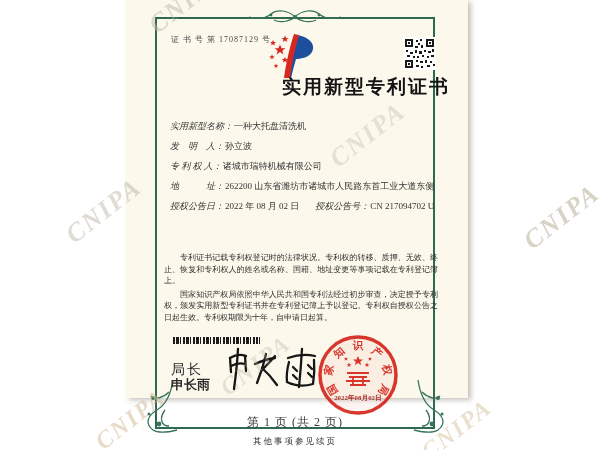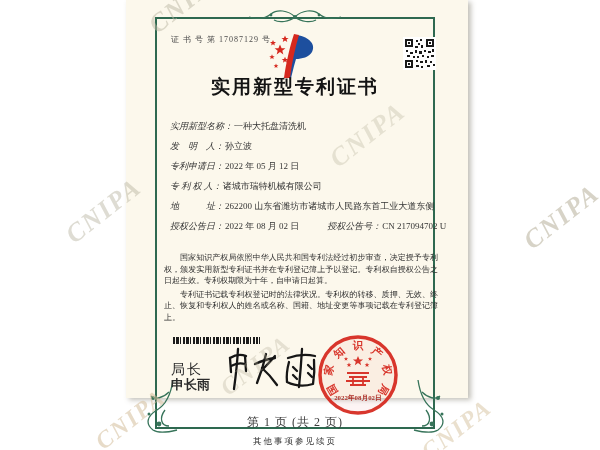--- a/index.html
+++ b/index.html
@@ -6,27 +6,27 @@
   body{width:600px;height:450px;position:relative;background:#ffffff;overflow:hidden;
        font-family:"Liberation Serif","DejaVu Serif",serif;}
   .page{position:absolute;left:126px;top:0;width:342px;height:398px;background:#fcf8ec;
         box-shadow:3px 2px 5px rgba(120,115,100,0.45);z-index:0;}
   .frame{position:absolute;left:29px;top:17px;width:280px;height:412px;
          border:2px solid #2e6950;box-sizing:border-box;}
   .orn{position:absolute;}
   .cert-no{position:absolute;left:45px;top:34px;font-size:8px;letter-spacing:1px;color:#4a4a4a;}
   .logo{position:absolute;left:139px;top:32px;}
   .qr{position:absolute;left:277px;top:37px;}
-  .title{position:absolute;left:29px;top:74px;width:280px;text-align:center;
+  .title{position:absolute;left:44px;top:74px;width:280px;text-align:right;
          font-size:19px;font-weight:bold;letter-spacing:2px;color:#141414;}
   .fields{position:absolute;left:44px;top:116px;width:272px;font-size:9px;color:#353535;}
   .row{height:20px;line-height:20px;white-space:nowrap;}
   .lbl{color:#353535;font-style:italic;}
   .val{padding-left:1px;text-align:center;}
-  .second{margin-left:28px;}
+  .second{margin-left:16px;}
   .paras{position:absolute;left:38px;top:252px;width:274px;font-size:8px;line-height:11.5px;
          color:#2f2f2f;text-align:justify;}
   .paras p{margin:0 0 2px 0;text-indent:2em;}
   .barcode{position:absolute;left:47px;top:337px;width:90px;height:7px;
            background:repeating-linear-gradient(90deg,#1c1c1c 0 1.5px,transparent 1.5px 3px,
                       #1c1c1c 3px 5.5px,transparent 5.5px 6.5px,#1c1c1c 6.5px 7.5px,transparent 7.5px 10px);}
   .officer-label{position:absolute;left:45px;top:361px;font-size:14px;font-weight:normal;color:#2c2c2c;letter-spacing:2px;}
   .officer-name{position:absolute;left:45px;top:376px;font-size:13px;font-weight:bold;color:#2c2c2c;}
   .signature{position:absolute;left:96px;top:345px;}
   .seal{position:absolute;left:190px;top:333px;}
@@ -158,36 +158,33 @@
     <div class="title">实用新型专利证书</div>
 
     <div class="fields">
       <div class="row">
         <span class="lbl">实用新型名称：</span><span class="val">一种大托盘清洗机</span>
       </div>
       <div class="row">
         <span class="lbl">发　明　人：</span><span class="val">孙立波</span>
       </div>
       <div class="row">
-        <span class="lbl">专利申请日：</span><span class="val">2022 年 05 月 12 日</span>
-      </div>
-      <div class="row">
         <span class="lbl">专 利 权 人：</span><span class="val">诸城市瑞特机械有限公司</span>
       </div>
       <div class="row">
         <span class="lbl">地　　　址：</span><span class="val">262200 山东省潍坊市诸城市人民路东首工业大道东侧</span>
       </div>
       <div class="row">
         <span class="lbl">授权公告日：</span><span class="val">2022 年 08 月 02 日</span><span class="lbl second">授权公告号：</span><span class="val">CN 217094702 U</span>
       </div>
     </div>
 
     <div class="paras">
+      <p>专利证书记载专利权登记时的法律状况。专利权的转移、质押、无效、终止、恢复和专利权人的姓名或名称、国籍、地址变更等事项记载在专利登记簿上。</p>
       <p>国家知识产权局依照中华人民共和国专利法经过初步审查，决定授予专利权，颁发实用新型专利证书并在专利登记簿上予以登记。专利权自授权公告之日起生效。专利权期限为十年，自申请日起算。</p>
-      <p>专利证书记载专利权登记时的法律状况。专利权的转移、质押、无效、终止、恢复和专利权人的姓名或名称、国籍、地址变更等事项记载在专利登记簿上。</p>
     </div>
 
     <div class="barcode"></div>
 
     <div class="officer-label">局长</div>
     <div class="officer-name">申长雨</div>
 
     <svg class="signature" width="130" height="52" viewBox="0 0 130 52">
       <g stroke="#161616" stroke-width="2.3" fill="none" stroke-linecap="round" stroke-linejoin="round">
         <path d="M8,13 Q16,8 24,11"></path>

